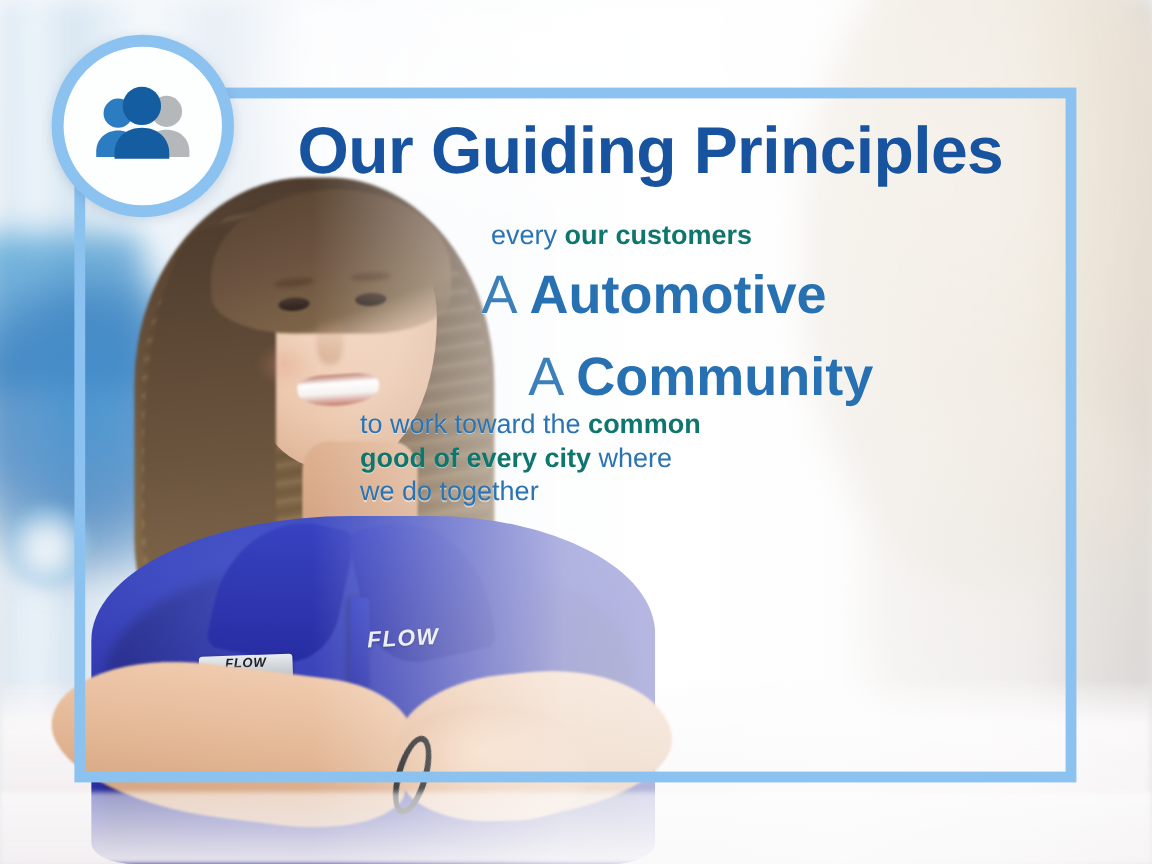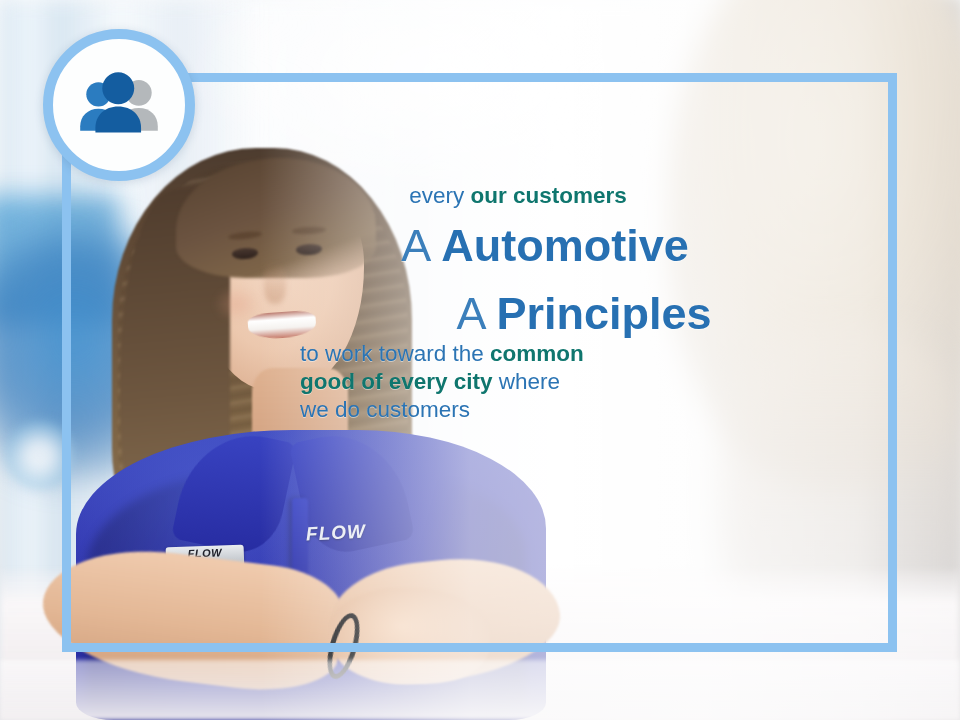--- a/index.html
+++ b/index.html
@@ -449,33 +449,34 @@
       <path d="M86 50c-15 0-25 10-25 24v6h50v-6c0-14-10-24-25-24z" fill="#B4B8BB"></path>
 
       <circle cx="33" cy="32" r="16" fill="#2B7CC0"></circle>
       <path d="M33 51c-14 0-24 10-24 23v6h48v-6c0-13-10-23-24-23z" fill="#2B7CC0"></path>
 
       <circle cx="59" cy="24" r="21" fill="#145DA0"></circle>
       <path d="M59 48c-18 0-30 12-30 28v6h60v-6c0-16-12-28-30-28z" fill="#145DA0"></path>
     </svg>
   </div>
 
+  <div class="headline">Our Guiding Principles</div>
 
   <div class="principles" id="principles-list">
       <div class="principle" id="principle-0">
         <div class="p-sub">
           <div><span>every </span><b>our customers</b></div>
         </div>
       </div>
       <div class="principle" id="principle-1">
         <div class="p-title"><span class="art">A </span><span class="word">Automotive</span></div>
       </div>
       <div class="principle" id="principle-2">
-        <div class="p-title"><span class="art">A </span><span class="word">Principles</span></div>
+        <div class="p-title"><span class="art">A </span><span class="word">Community</span></div>
         <div class="p-sub">
           <div><span>to work toward the </span><b>common</b></div>
           <div><b>good of every city</b><span> where</span></div>
-          <div><span>we do customers</span></div>
+          <div><span>we do together</span></div>
         </div>
       </div>
     </div>
 
 </div>
 
 </body></html>

